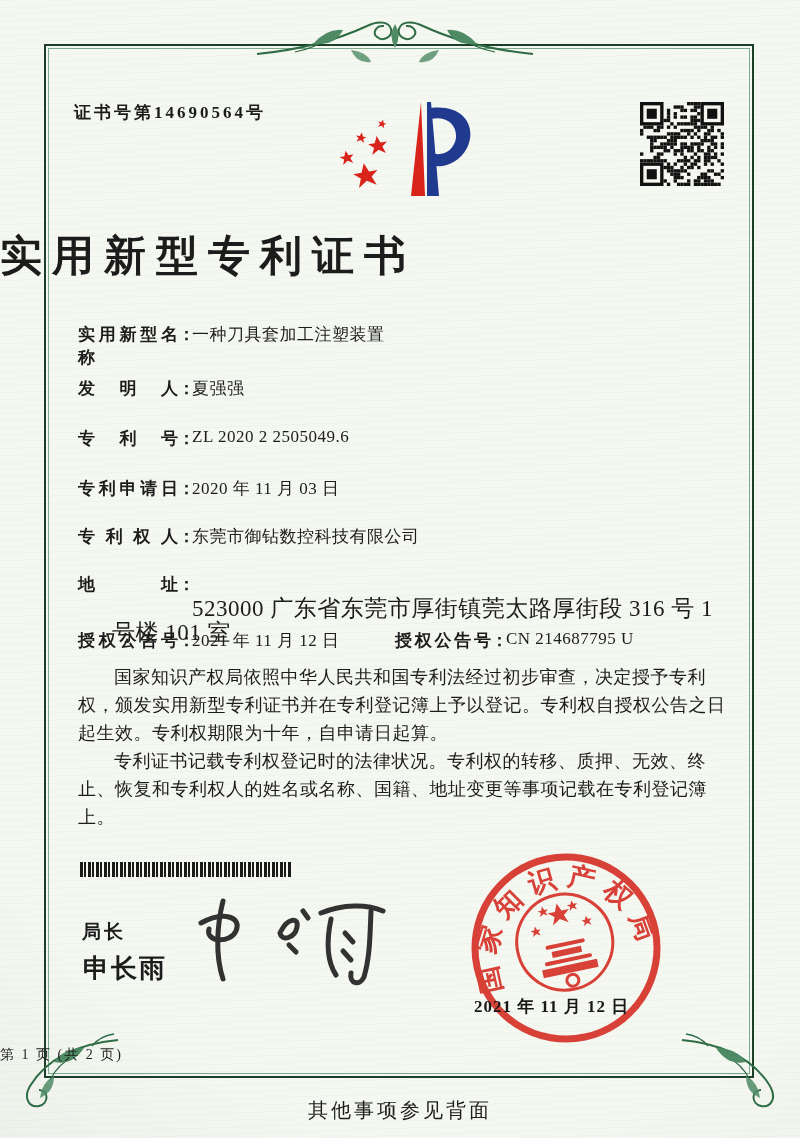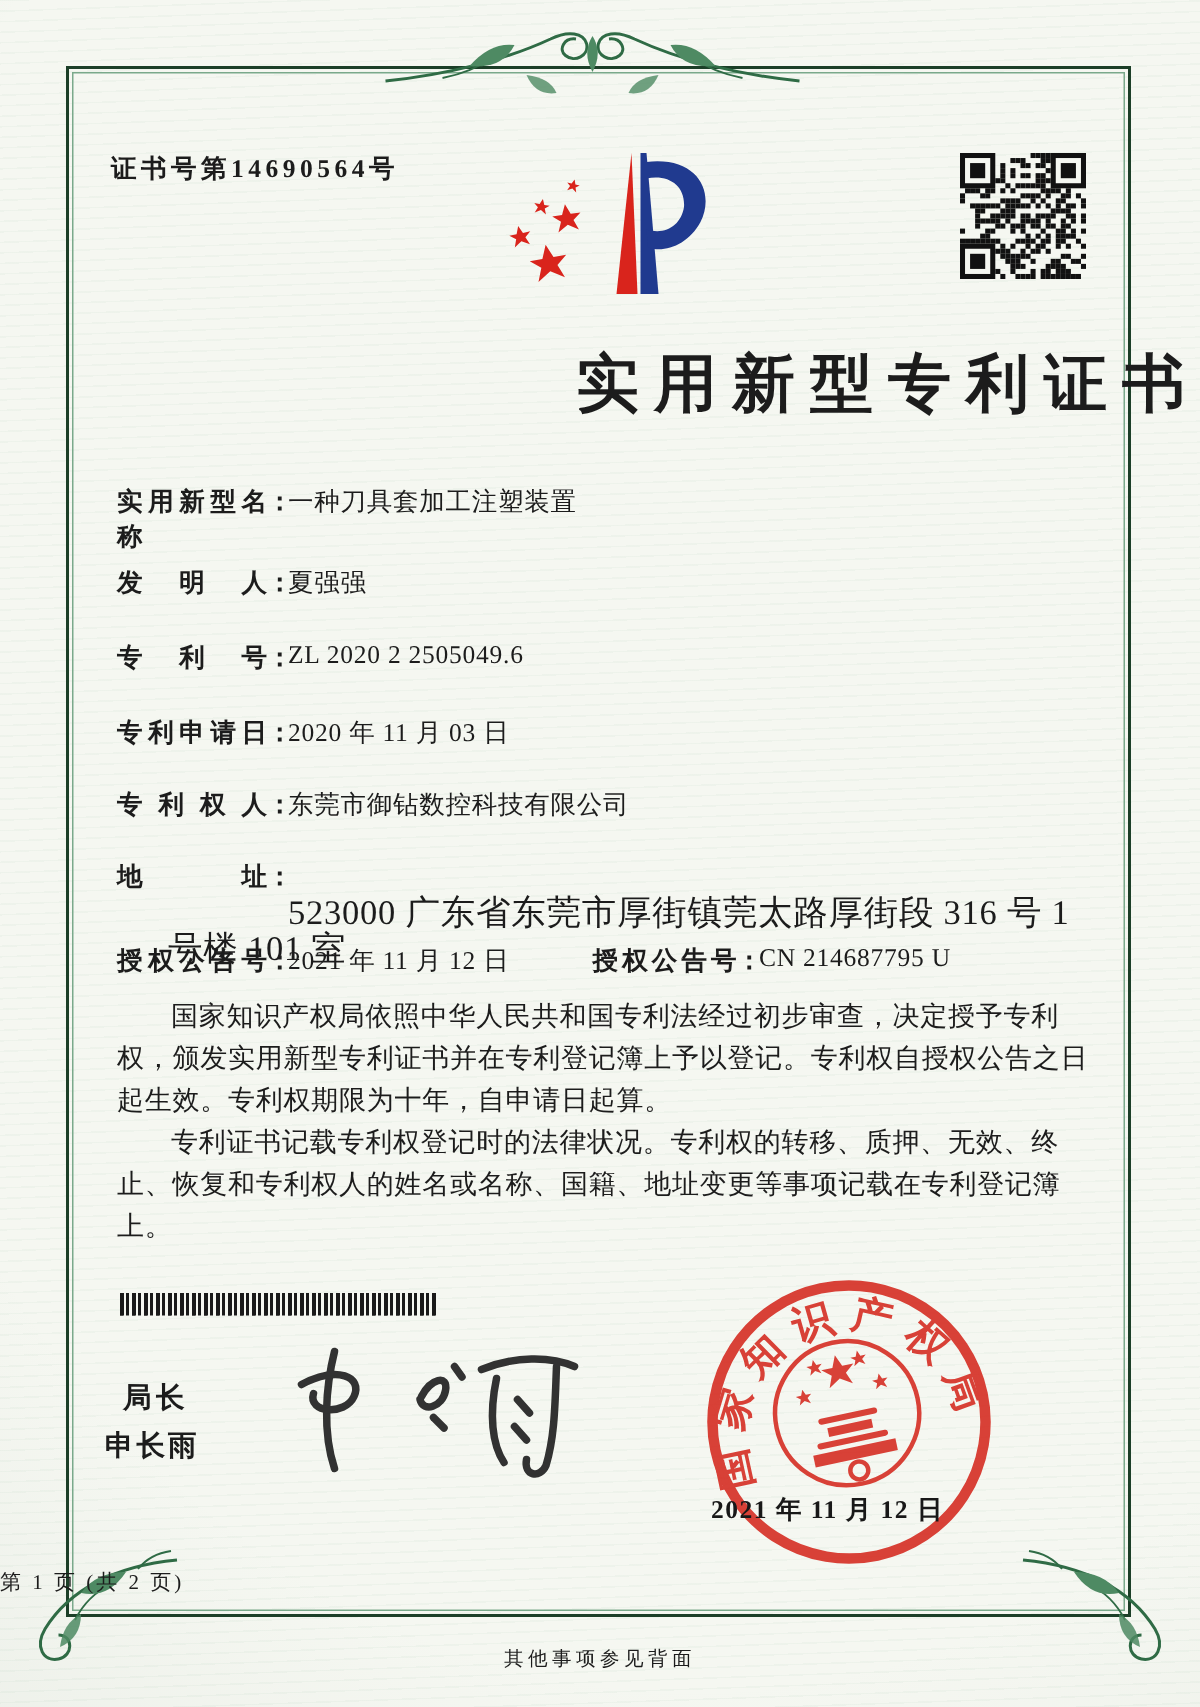--- a/index.html
+++ b/index.html
@@ -9,45 +9,45 @@
       radial-gradient(130% 110% at 58% 38%, rgba(255,255,255,0) 55%, rgba(120,145,125,.14) 100%),
       repeating-linear-gradient(178deg, rgba(140,185,155,.07) 0 1px, rgba(0,0,0,0) 1px 7px),
       #f5f7f1;
     font-family:"Liberation Serif","DejaVu Serif",serif;
     color:#1c1c1c;
   }
   .frame{position:absolute;left:44px;top:44px;width:706px;height:1030px;border:2px solid #1c3f28;}
   .frame-inner{position:absolute;inset:2px;border:1px solid #7aa98b;}
   .abs{position:absolute;}
   .cert-no{left:74px;top:101px;font-size:17px;letter-spacing:3px;font-weight:bold;}
-  .title{left:0;right:0;top:228px;text-align:right;font-size:42px;font-weight:bold;letter-spacing:10px;}
+  .title{left:0;right:0;top:228px;text-align:left;font-size:42px;font-weight:bold;letter-spacing:10px;}
   .row{left:0;top:0;width:100%;font-size:17px;}
   .lbl{position:absolute;left:78px;width:100px;display:inline-block;text-align:justify;text-align-last:justify;font-weight:bold;}
   .colon{position:absolute;left:178px;font-weight:bold;}
   .val{position:absolute;left:192px;letter-spacing:.5px;}
   .r1{top:323px;} .r2{top:377px;} .r3{top:427px;} .r4{top:477px;} .r5{top:525px;}
   .addr-lbl{position:absolute;left:78px;top:573px;width:100px;text-align:justify;text-align-last:justify;font-weight:bold;font-size:17px;}
   .addr-colon{position:absolute;left:178px;top:573px;font-weight:bold;font-size:17px;}
   .addr-val{position:absolute;left:112px;top:581px;width:628px;text-indent:80px;font-size:23px;line-height:24px;letter-spacing:.5px;margin-top:16px;}
   .grant{top:629px;}
   .g2-lbl{position:absolute;left:395px;width:96px;display:inline-block;text-align:justify;text-align-last:justify;font-weight:bold;}
   .g2-colon{position:absolute;left:491px;font-weight:bold;}
   .g2-val{position:absolute;left:506px;letter-spacing:.5px;}
   .paras{left:78px;top:663px;width:652px;font-size:18px;line-height:28px;}
   .paras p{margin:0;text-indent:2em;letter-spacing:.5px;}
   .barcode{left:80px;top:862px;width:212px;height:15px;
     background:
       repeating-linear-gradient(90deg,#1a1a1a 0 2px,rgba(0,0,0,0) 2px 4px),
       repeating-linear-gradient(90deg,#1a1a1a 0 3px,rgba(0,0,0,0) 3px 8px),
       #f5f7f1;}
   .signer-title{left:82px;top:919px;font-size:19px;font-weight:bold;letter-spacing:3px;}
-  .signer-name{left:70px;top:951px;font-size:19px;font-weight:bold;letter-spacing:2px;}
+  .signer-name{left:83px;top:951px;font-size:26px;font-weight:bold;letter-spacing:2px;}
   .seal-date{left:474px;top:995px;font-size:17px;font-weight:bold;letter-spacing:1px;color:#181818;z-index:5;}
   .page-no{left:0;right:44px;top:1046px;text-align:left;font-size:14px;letter-spacing:2px;}
-  .back-note{left:0;right:0;top:1097px;text-align:center;font-size:13px;letter-spacing:3px;}
+  .back-note{left:0;right:0;top:1097px;text-align:center;font-size:20px;letter-spacing:3px;}
   svg{display:block;}
 </style>
 </head>
 <body>
 
 <div class="page">
 
   <div class="frame">
     <div class="frame-inner"></div>
   </div>

